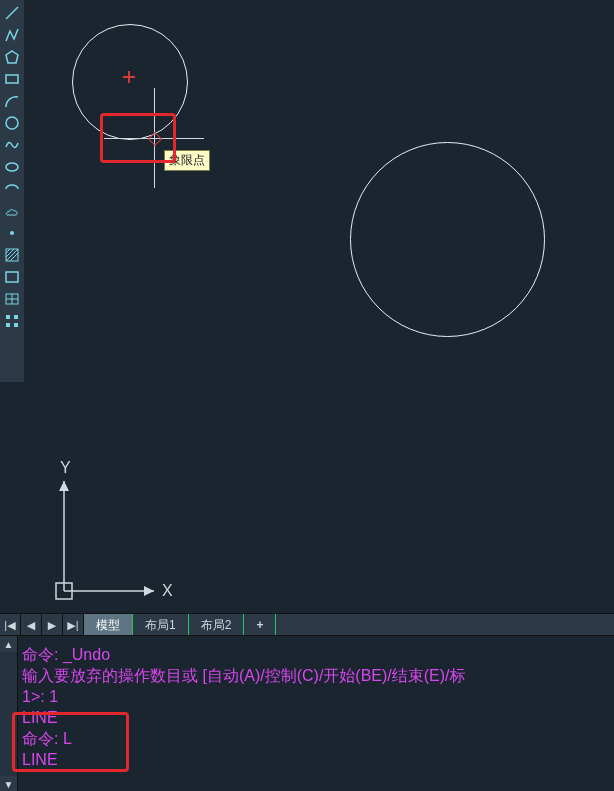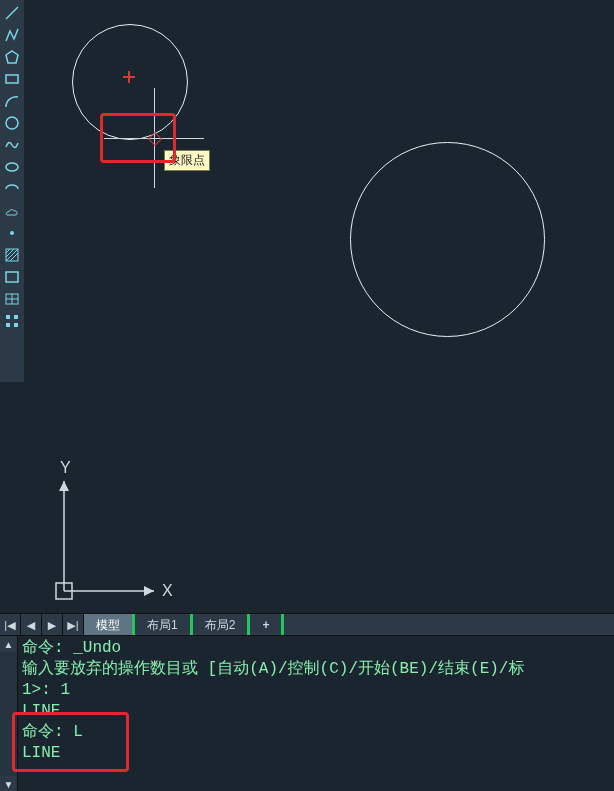--- a/index.html
+++ b/index.html
@@ -19,28 +19,28 @@
   .redcross::before{left:0;top:5px;width:12px;height:2px}
   .redcross::after{left:5px;top:0;width:2px;height:12px}
   .reddiamond{position:absolute;left:126px;top:134px;width:8px;height:8px;border:1px solid #d23b3b;transform:rotate(45deg)}
   .tooltip{position:absolute;left:140px;top:150px;background:#fdfbc5;border:1px solid #7a7a4a;color:#222;font-size:12px;padding:1px 4px;white-space:nowrap}
   .hlbox{position:absolute;border:3px solid #e2282c;border-radius:4px;box-sizing:border-box}
   .hlbox1{left:100px;top:113px;width:76px;height:50px}
   .ucs{position:absolute;left:10px;bottom:2px}
   .tabstrip{position:absolute;left:0;top:613px;width:614px;height:22px;background:#2b3a46;display:flex;align-items:stretch;border-top:1px solid #111;border-bottom:1px solid #111}
   .tabscroll-group{display:flex}
   .tabscroll{width:20px;display:flex;align-items:center;justify-content:center;color:#cfd8dd;font-size:11px;border-right:1px solid #111;cursor:pointer;background:#2b3a46}
-  .tab{padding:0 12px;font-size:12px;line-height:22px;border-right:3px solid #22c55e;background:#2b3a46;color:#cfd8dd;cursor:pointer}
+  .tab{padding:0 12px;font-size:12px;line-height:22px;border-right:1px solid #22c55e;background:#2b3a46;color:#cfd8dd;cursor:pointer}
   .tab.active{background:#5f7584;color:#fff}
   .tab.add{font-weight:bold}
   .cmdwin{position:absolute;left:0;top:635px;width:614px;height:156px;background:#1a2530;display:flex;border-top:1px solid #111}
   .cmdscroll{width:17px;background:#2b3a46;display:flex;flex-direction:column;border-right:1px solid #111}
   .cmdscroll .btn{flex:0 0 16px;display:flex;align-items:center;justify-content:center;font-size:10px;color:#cfd8dd;cursor:pointer}
   .cmdscroll .track{flex:1;background:#253240}
-  .cmdtext{flex:1;font-family:Liberation Mono, monospace;font-size:16px;line-height:21px;color:#86efac;padding:2px 4px;white-space:pre;overflow:hidden}
+  .cmdtext{flex:1;font-family:Liberation Sans, sans-serif;font-size:16px;line-height:21px;color:#d946ef;padding:8px 4px;white-space:pre;overflow:hidden}
   .hlbox2{left:12px;top:712px;width:117px;height:60px}
 </style>
 </head>
 <body>
 
 <div class="app">
 
   <div class="toolbar">
     <div class="tbtn">
         <svg width="16" height="16">

